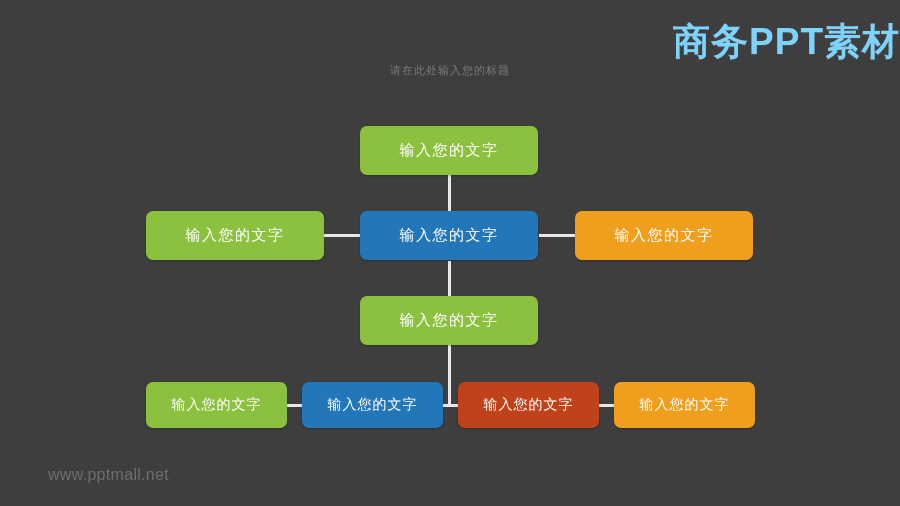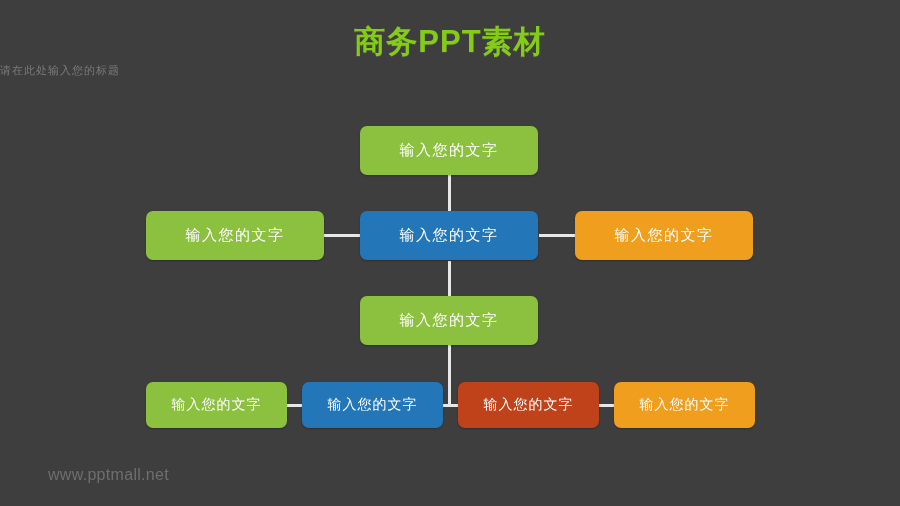--- a/index.html
+++ b/index.html
@@ -22,34 +22,35 @@
     height: 506px;
     background: #3e3e3e;
   }
 
   
   .header-title {
     position: absolute;
     left: 0;
     right: 0;
     top: 24px;
-    text-align: center;
-    font-size: 31px;
+    text-align: right;
+    font-size: 37px;
     font-weight: bold;
-    color: #84cc16;
+    color: #7dd3fc;
     letter-spacing: 1px;
     line-height: 36px;
     text-shadow: 0 1px 0 #4c4c4c;
   }
 
   .header-subtitle {
     position: absolute;
     left: 0;
     right: 0;
     top: 62px;
+    text-align: center;
     font-size: 11px;
     color: #7a7a7a;
     letter-spacing: 1px;
     line-height: 16px;
   }
 
   .brand-logo {
     position: absolute;
     right: 24px;
     top: 26px;

